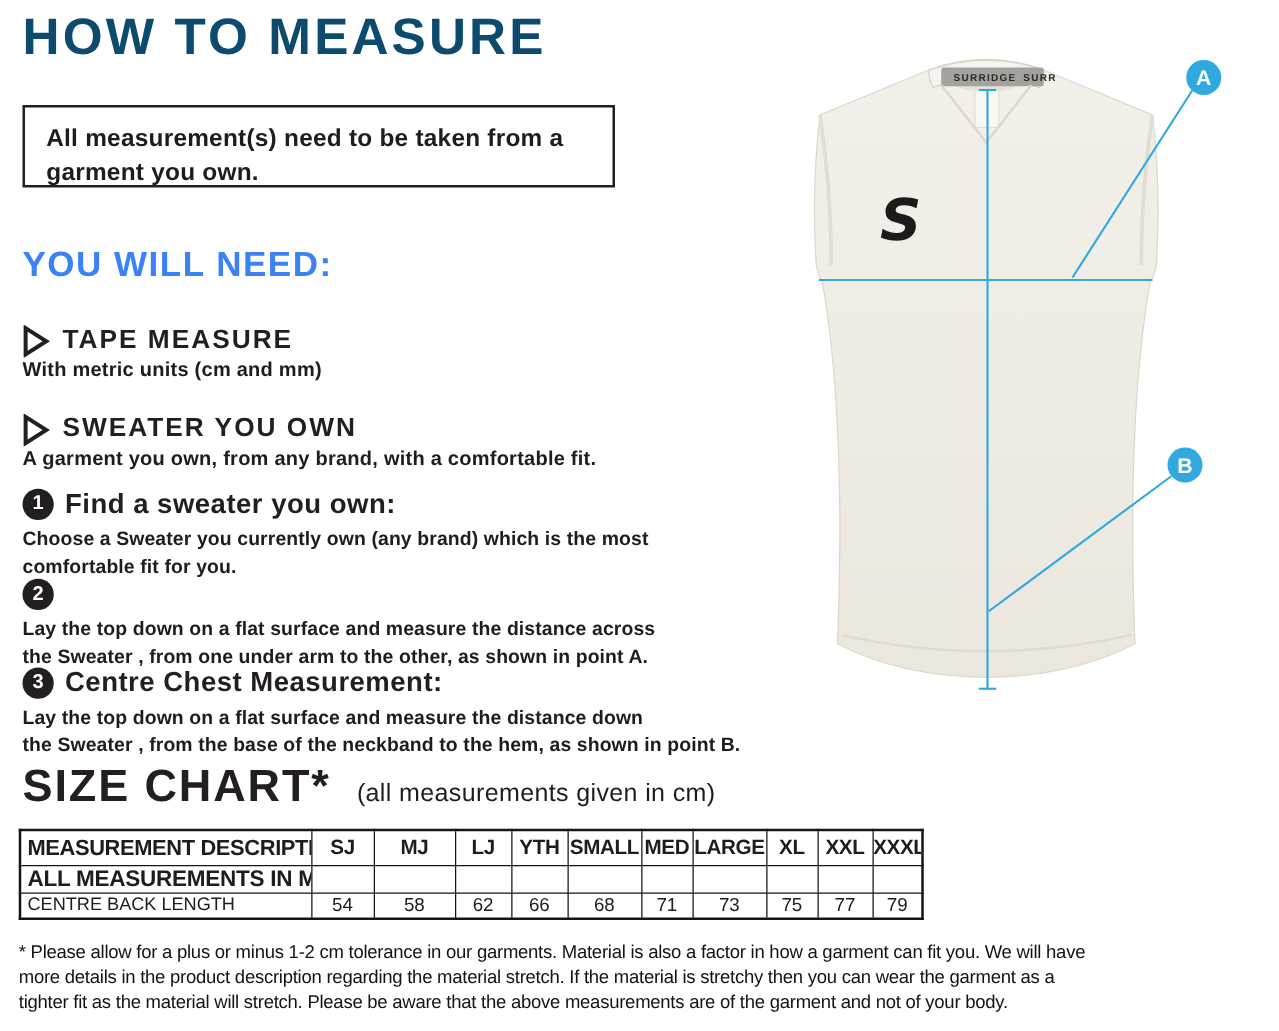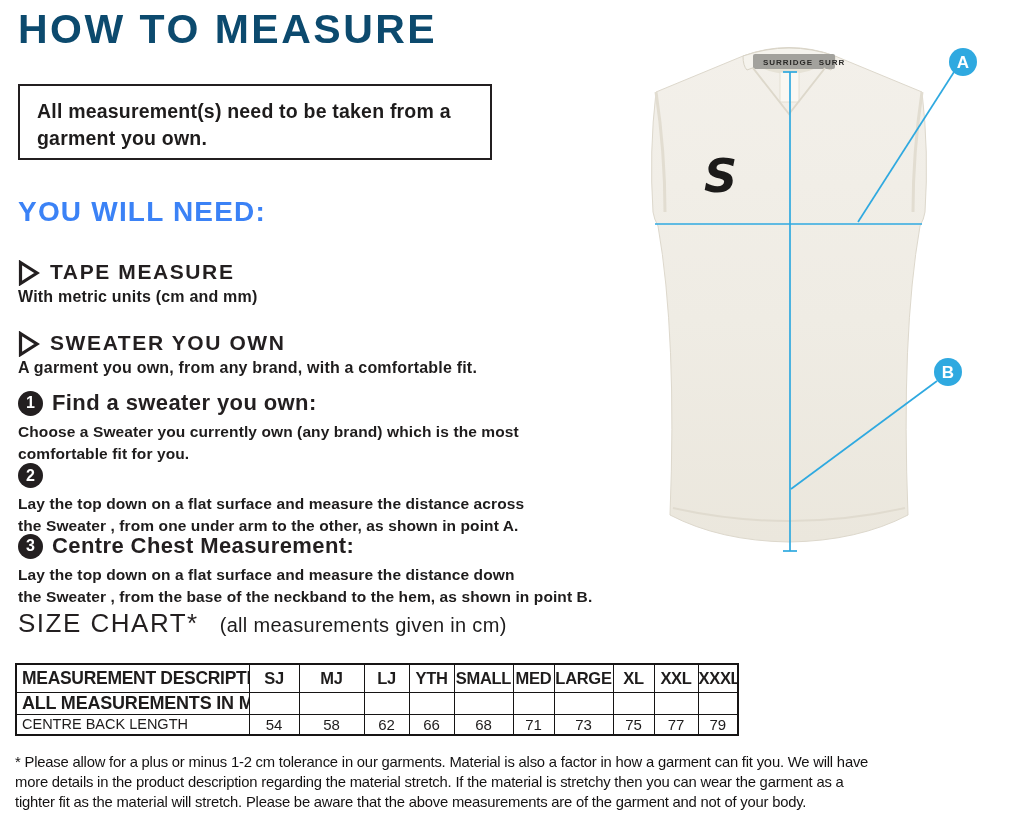--- a/index.html
+++ b/index.html
@@ -12,21 +12,21 @@
     overflow: hidden;
   }
   .abs { position: absolute; }
 
   .page-title {
     left: 18px; top: 6px;
     font-size: 41px; font-weight: bold; letter-spacing: 2.5px;
     color: #0c4a6e;
   }
   .notice-box {
-    left: 18px; top: 84px; width: 474px; height: 76px;
+    left: 18px; top: 84px; width: 474px; height: 66px;
     border: 2.5px solid #231f20;
     padding: 12px 17px;
   }
   .notice-box p {
     font-size: 19.5px; font-weight: bold; line-height: 1.4;
     white-space: pre-line; letter-spacing: .2px;
   }
   .ywn-heading {
     left: 18px; top: 196px;
     font-size: 28px; font-weight: bold; letter-spacing: 1.2px;
@@ -55,21 +55,21 @@
   .step p {
     font-size: 15.5px; font-weight: bold; line-height: 1.42;
     margin-top: 5px; white-space: pre-line; letter-spacing: .1px;
   }
   .step-1 { left: 18px; top: 390px; }
   .step-2 { left: 18px; top: 463px; }
   .step-3 { left: 18px; top: 533px; }
 
   .size-chart-heading { left: 18px; top: 608px; display: flex; align-items: baseline; }
   .size-chart-heading .main {
-    font-size: 26px; font-weight: normal; letter-spacing: 1.5px; color: #231f20;
+    font-size: 36px; font-weight: bold; letter-spacing: 1.5px; color: #231f20;
   }
   .size-chart-heading .sub {
     font-size: 20px; font-weight: normal; margin-left: 21px; letter-spacing: .3px;
   }
 
   .size-table-wrap { left: 15px; top: 663px; }
   table.size-table {
     border-collapse: collapse; table-layout: fixed; width: 722px;
     border: 2.5px solid #161414;
   }

